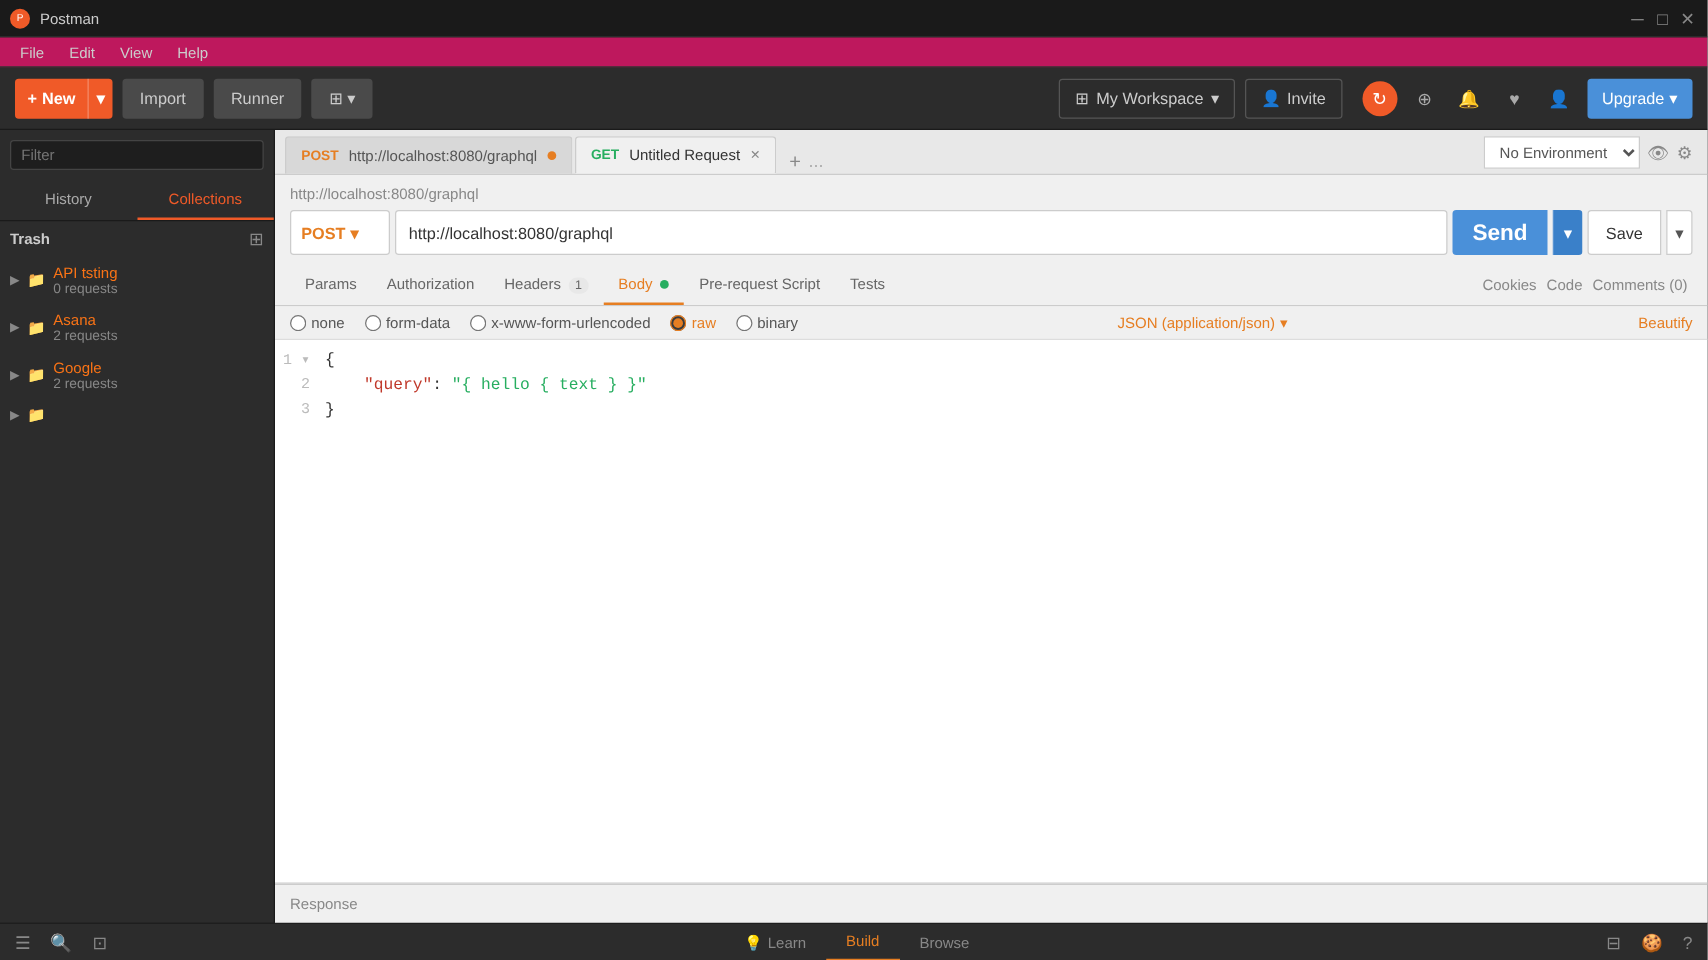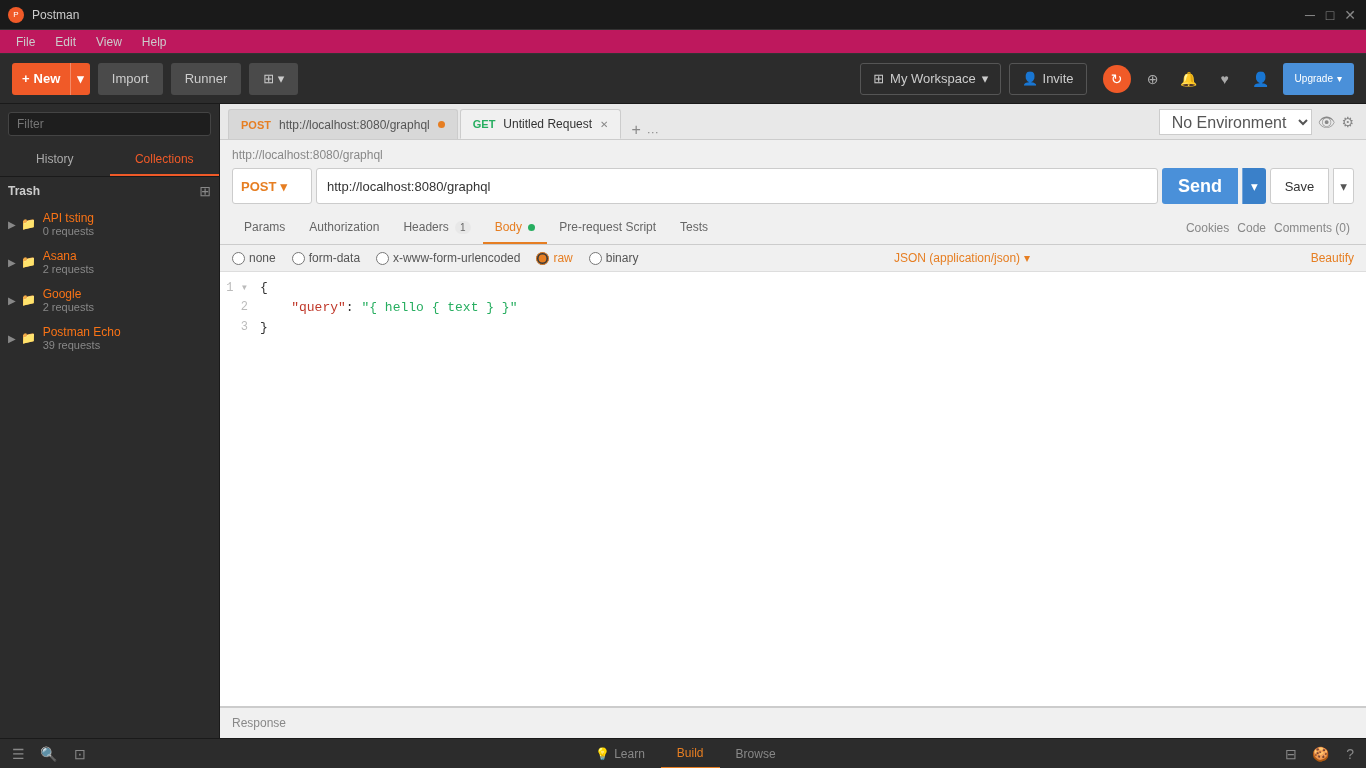--- a/index.html
+++ b/index.html
@@ -106,21 +106,21 @@
     .toolbar-icon.orange { background: #f05a28; color: white; }
 
     .upgrade-btn {
       background: #4a90d9;
       color: white;
       border: none;
       border-radius: 3px;
       height: 32px;
       padding: 0 12px;
       cursor: pointer;
-      font-size: 10px;
+      font-size: 13px;
       display: flex;
       align-items: center;
       gap: 4px;
     }
 
     
     .main-layout {
       display: flex;
       height: calc(768px - 30px - 24px - 50px - 30px);
     }
@@ -241,21 +241,21 @@
       display: flex;
       align-items: center;
       gap: 6px;
     }
     .env-select {
       background: white;
       border: 1px solid #ccc;
       border-radius: 0;
       color: #555;
       padding: 3px 8px;
-      font-size: 16px;
+      font-size: 12px;
       cursor: pointer;
       height: 26px;
     }
     .env-icon { color: #888; cursor: pointer; font-size: 14px; }
 
     
     .url-bar-container {
       padding: 8px 12px;
       background: #f0f0f0;
     }
@@ -557,24 +557,20 @@
         <span class="collection-arrow">▶</span>
         <span class="collection-icon">📁</span>
         <div class="collection-info">
           <div class="collection-name">Google</div>
           <div class="collection-count">2 requests</div>
         </div>
       </div>
       <div class="collection-item">
         <span class="collection-arrow">▶</span>
         <span class="collection-icon">📁</span>
-        <div class="collection-info">
-          <div class="collection-name">Postman Echo</div>
-          <div class="collection-count">39 requests</div>
-        </div>
       </div>
     </div>
   </div>
 
   <div class="request-area">
 
     <div class="tabs-bar-wrapper">
       <div class="tabs-bar">
         <div class="tab">
           <span class="tab-method post">POST</span>

